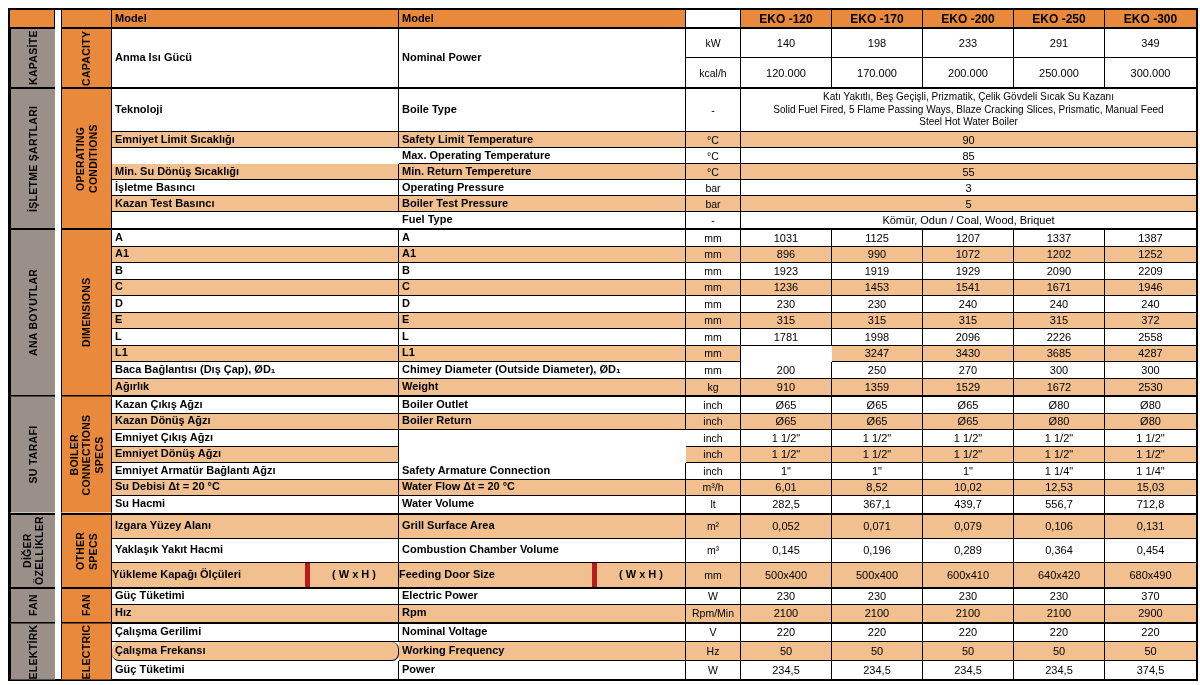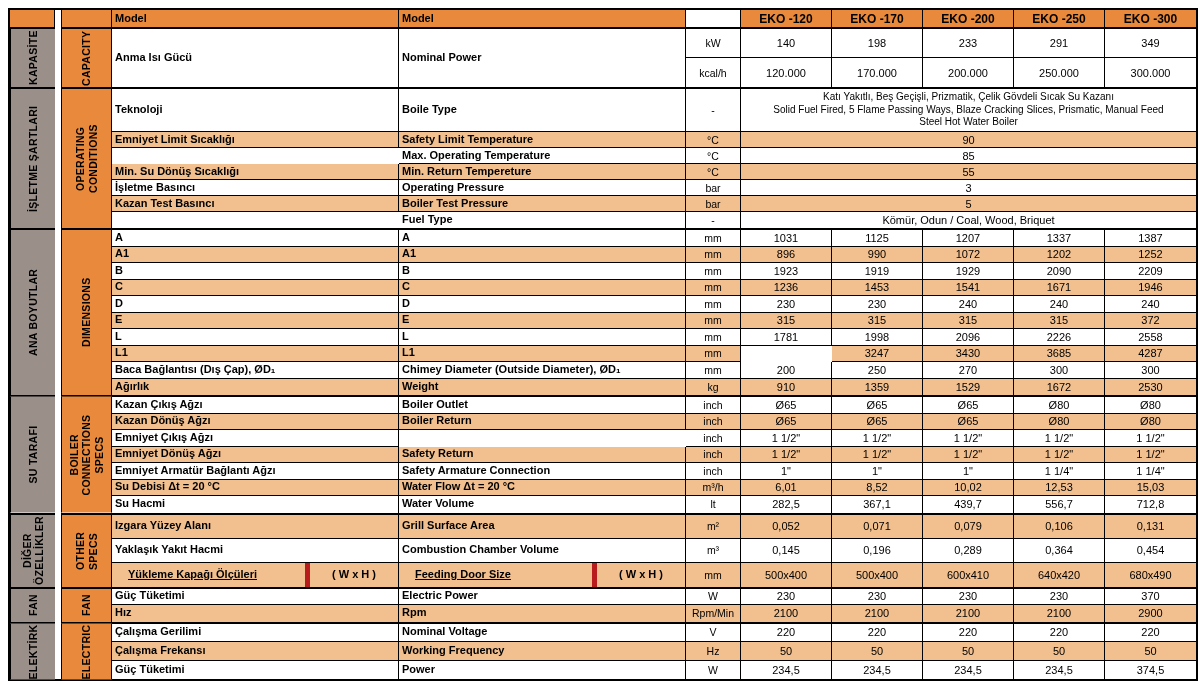--- a/index.html
+++ b/index.html
@@ -10,21 +10,21 @@
   .cell{box-sizing:border-box;border-right:1px solid #000;border-bottom:1px solid #000;display:flex;align-items:center;overflow:hidden;background:#fff;}
   .nbb{border-bottom:none;}
   .nbr{border-right:none;}
   .hdr{background:#E8893C;}
   .sh{background:#F2BF8E;}
   .gcol{background:#9A9089;border-right:1px solid #000;border-bottom:none;}
   .ocol{background:#E8893C;border-left:1px solid #000;border-bottom:none;}
   .vtext{writing-mode:vertical-rl;transform:rotate(180deg);font-weight:bold;font-size:10.5px;line-height:1.15;text-align:center;display:flex;align-items:center;justify-content:center;letter-spacing:.3px;padding:2px 0;}
   .lbl{font-weight:bold;font-size:11px;padding-left:3px;line-height:1.05;}
   .lblwrap{padding-left:0;}
-  .lblwrap .lt{flex:1;display:flex;align-items:center;padding-left:16px;height:100%;text-decoration:underline;}
+  .lblwrap .lt{flex:1;display:flex;align-items:center;padding-left:0;height:100%;}
   .lblwrap .wxh{width:88px;height:100%;border-left:5px solid #b91c1c;display:flex;align-items:center;justify-content:center;}
   .unit{justify-content:center;font-size:10.5px;}
   .val{justify-content:center;font-size:11px;}
   .mh{font-size:12px;font-weight:bold;justify-content:center;}
   .lines{flex-direction:column;justify-content:center;font-size:10px;line-height:1.25;text-align:center;}
   .gap-strip{position:absolute;left:45px;top:0;bottom:0;width:6px;background:#fff;}
 </style>
 </head>
 <body>
 
@@ -198,21 +198,20 @@
       <div class="cell val sh nbr" style="grid-area: 2 / 11;">Ø80</div>
       <div class="cell lbl" style="grid-area: 3 / 4;">Emniyet Çıkış Ağzı</div>
       <div class="cell lbl" style="grid-area: 3 / 5; margin-top: 36px;">Safety Outlet</div>
       <div class="cell unit" style="grid-area: 3 / 6;">inch</div>
       <div class="cell val" style="grid-area: 3 / 7;">1 1/2"</div>
       <div class="cell val" style="grid-area: 3 / 8;">1 1/2"</div>
       <div class="cell val" style="grid-area: 3 / 9;">1 1/2"</div>
       <div class="cell val" style="grid-area: 3 / 10;">1 1/2"</div>
       <div class="cell val nbr" style="grid-area: 3 / 11;">1 1/2"</div>
       <div class="cell lbl sh" style="grid-area: 4 / 4;">Emniyet Dönüş Ağzı</div>
-      <div class="cell lbl sh" style="grid-area: 4 / 5;">Safety Return</div>
       <div class="cell unit sh" style="grid-area: 4 / 6;">inch</div>
       <div class="cell val sh" style="grid-area: 4 / 7;">1 1/2"</div>
       <div class="cell val sh" style="grid-area: 4 / 8;">1 1/2"</div>
       <div class="cell val sh" style="grid-area: 4 / 9;">1 1/2"</div>
       <div class="cell val sh" style="grid-area: 4 / 10;">1 1/2"</div>
       <div class="cell val sh nbr" style="grid-area: 4 / 11;">1 1/2"</div>
       <div class="cell lbl" style="grid-area: 5 / 4;">Emniyet Armatür Bağlantı Ağzı</div>
       <div class="cell lbl" style="grid-area: 5 / 5;">Safety Armature Connection</div>
       <div class="cell unit" style="grid-area: 5 / 6;">inch</div>
       <div class="cell val" style="grid-area: 5 / 7;">1"</div>
@@ -295,21 +294,21 @@
       <div class="cell gcol vtext" style="grid-area: 1 / 1 / 4;">ELEKTİRK</div>
       <div class="cell ocol vtext" style="grid-area: 1 / 3 / 4;">ELECTRIC</div>
       <div class="cell lbl" style="grid-area: 1 / 4;">Çalışma Gerilimi</div>
       <div class="cell lbl" style="grid-area: 1 / 5;">Nominal Voltage</div>
       <div class="cell unit" style="grid-area: 1 / 6;">V</div>
       <div class="cell val" style="grid-area: 1 / 7;">220</div>
       <div class="cell val" style="grid-area: 1 / 8;">220</div>
       <div class="cell val" style="grid-area: 1 / 9;">220</div>
       <div class="cell val" style="grid-area: 1 / 10;">220</div>
       <div class="cell val nbr" style="grid-area: 1 / 11;">220</div>
-      <div class="cell lbl sh" style="grid-area: 2 / 4;">Çalışma Frekansı</div>
+      <div class="cell lbl sh" style="grid-area: 2 / 4; border-radius: 7px;">Çalışma Frekansı</div>
       <div class="cell lbl sh" style="grid-area: 2 / 5;">Working Frequency</div>
       <div class="cell unit sh" style="grid-area: 2 / 6;">Hz</div>
       <div class="cell val sh" style="grid-area: 2 / 7;">50</div>
       <div class="cell val sh" style="grid-area: 2 / 8;">50</div>
       <div class="cell val sh" style="grid-area: 2 / 9;">50</div>
       <div class="cell val sh" style="grid-area: 2 / 10;">50</div>
       <div class="cell val sh nbr" style="grid-area: 2 / 11;">50</div>
       <div class="cell lbl nbb" style="grid-area: 3 / 4;">Güç Tüketimi</div>
       <div class="cell lbl nbb" style="grid-area: 3 / 5;">Power</div>
       <div class="cell unit nbb" style="grid-area: 3 / 6;">W</div>

